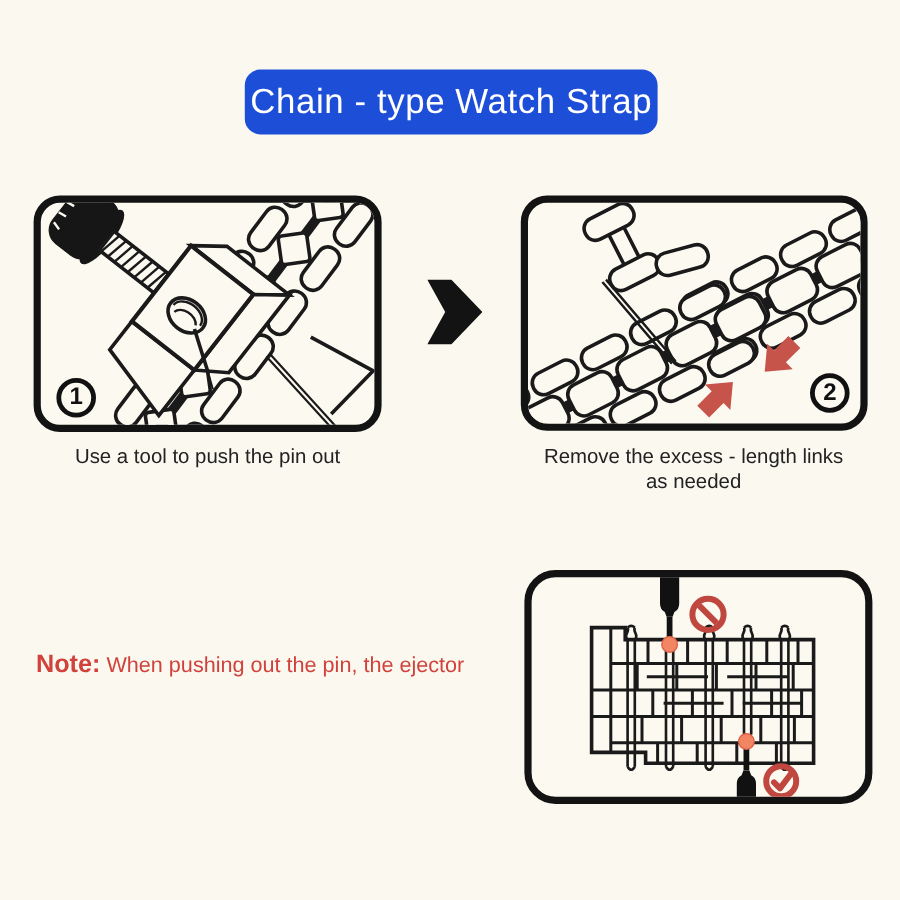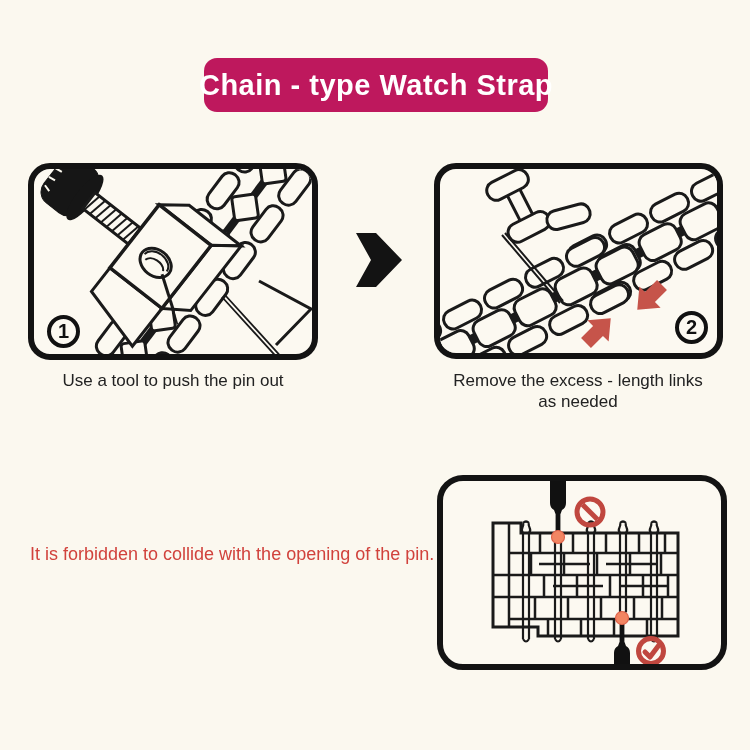--- a/index.html
+++ b/index.html
@@ -6,23 +6,23 @@
   body{
     width:750px;height:750px;position:relative;overflow:hidden;
     background:#fbf8ef;
     font-family:"Liberation Sans", sans-serif;
     color:#1a1a1a;
   }
   .abs{position:absolute;}
   
   .title-banner{
     left:204px;top:58px;width:344px;height:54px;
-    background:#be185d;border-radius:13px;
+    background:#1d4ed8;border-radius:13px;
     display:flex;align-items:center;justify-content:center;
-    color:#ffffff;font-weight:bold;font-size:29px;letter-spacing:.5px;
+    color:#ffffff;font-weight:normal;font-size:29px;letter-spacing:.5px;
     white-space:nowrap;
   }
   
   .panel{
     background:#fcf9f1;border:6px solid #131313;box-sizing:border-box;
     overflow:hidden;
   }
   .panel-1{left:28px;top:163px;width:290px;height:197px;border-radius:22px;}
   .panel-2{left:434px;top:163px;width:289px;height:196px;border-radius:22px;}
   .panel-3{left:437px;top:475px;width:290px;height:195px;border-radius:26px;}
@@ -175,21 +175,22 @@
   <div class="step-badge badge-2">
     <span>2</span>
   </div>
 </div>
 
 <div class="abs caption caption-1">Use a tool to push the pin out</div>
 <div class="abs caption caption-2">Remove the excess - length links
 as needed</div>
 
 <div class="abs note">
-  <div>It is forbidden to collide with the opening of the pin.</div>
+  <div><span class="note-label">Note:</span>
+    <span>When pushing out the pin, the ejector</span></div>
 </div>
 
 <div class="abs panel panel-3">
   <svg width="278" height="183" viewBox="0 0 278 183">
 
     <g stroke="#1a1a1a" fill="none">
       <path d="M50,42 L78,42 L78,52 L235,52 L235,155 L95,155 L95,146 L50,146 Z" stroke-width="3"></path>
       <line x1="66" y1="42" x2="66" y2="146" stroke-width="2.5"></line>
       <g stroke-width="2.5">
         <line x1="66" y1="72" x2="235" y2="72"></line>

